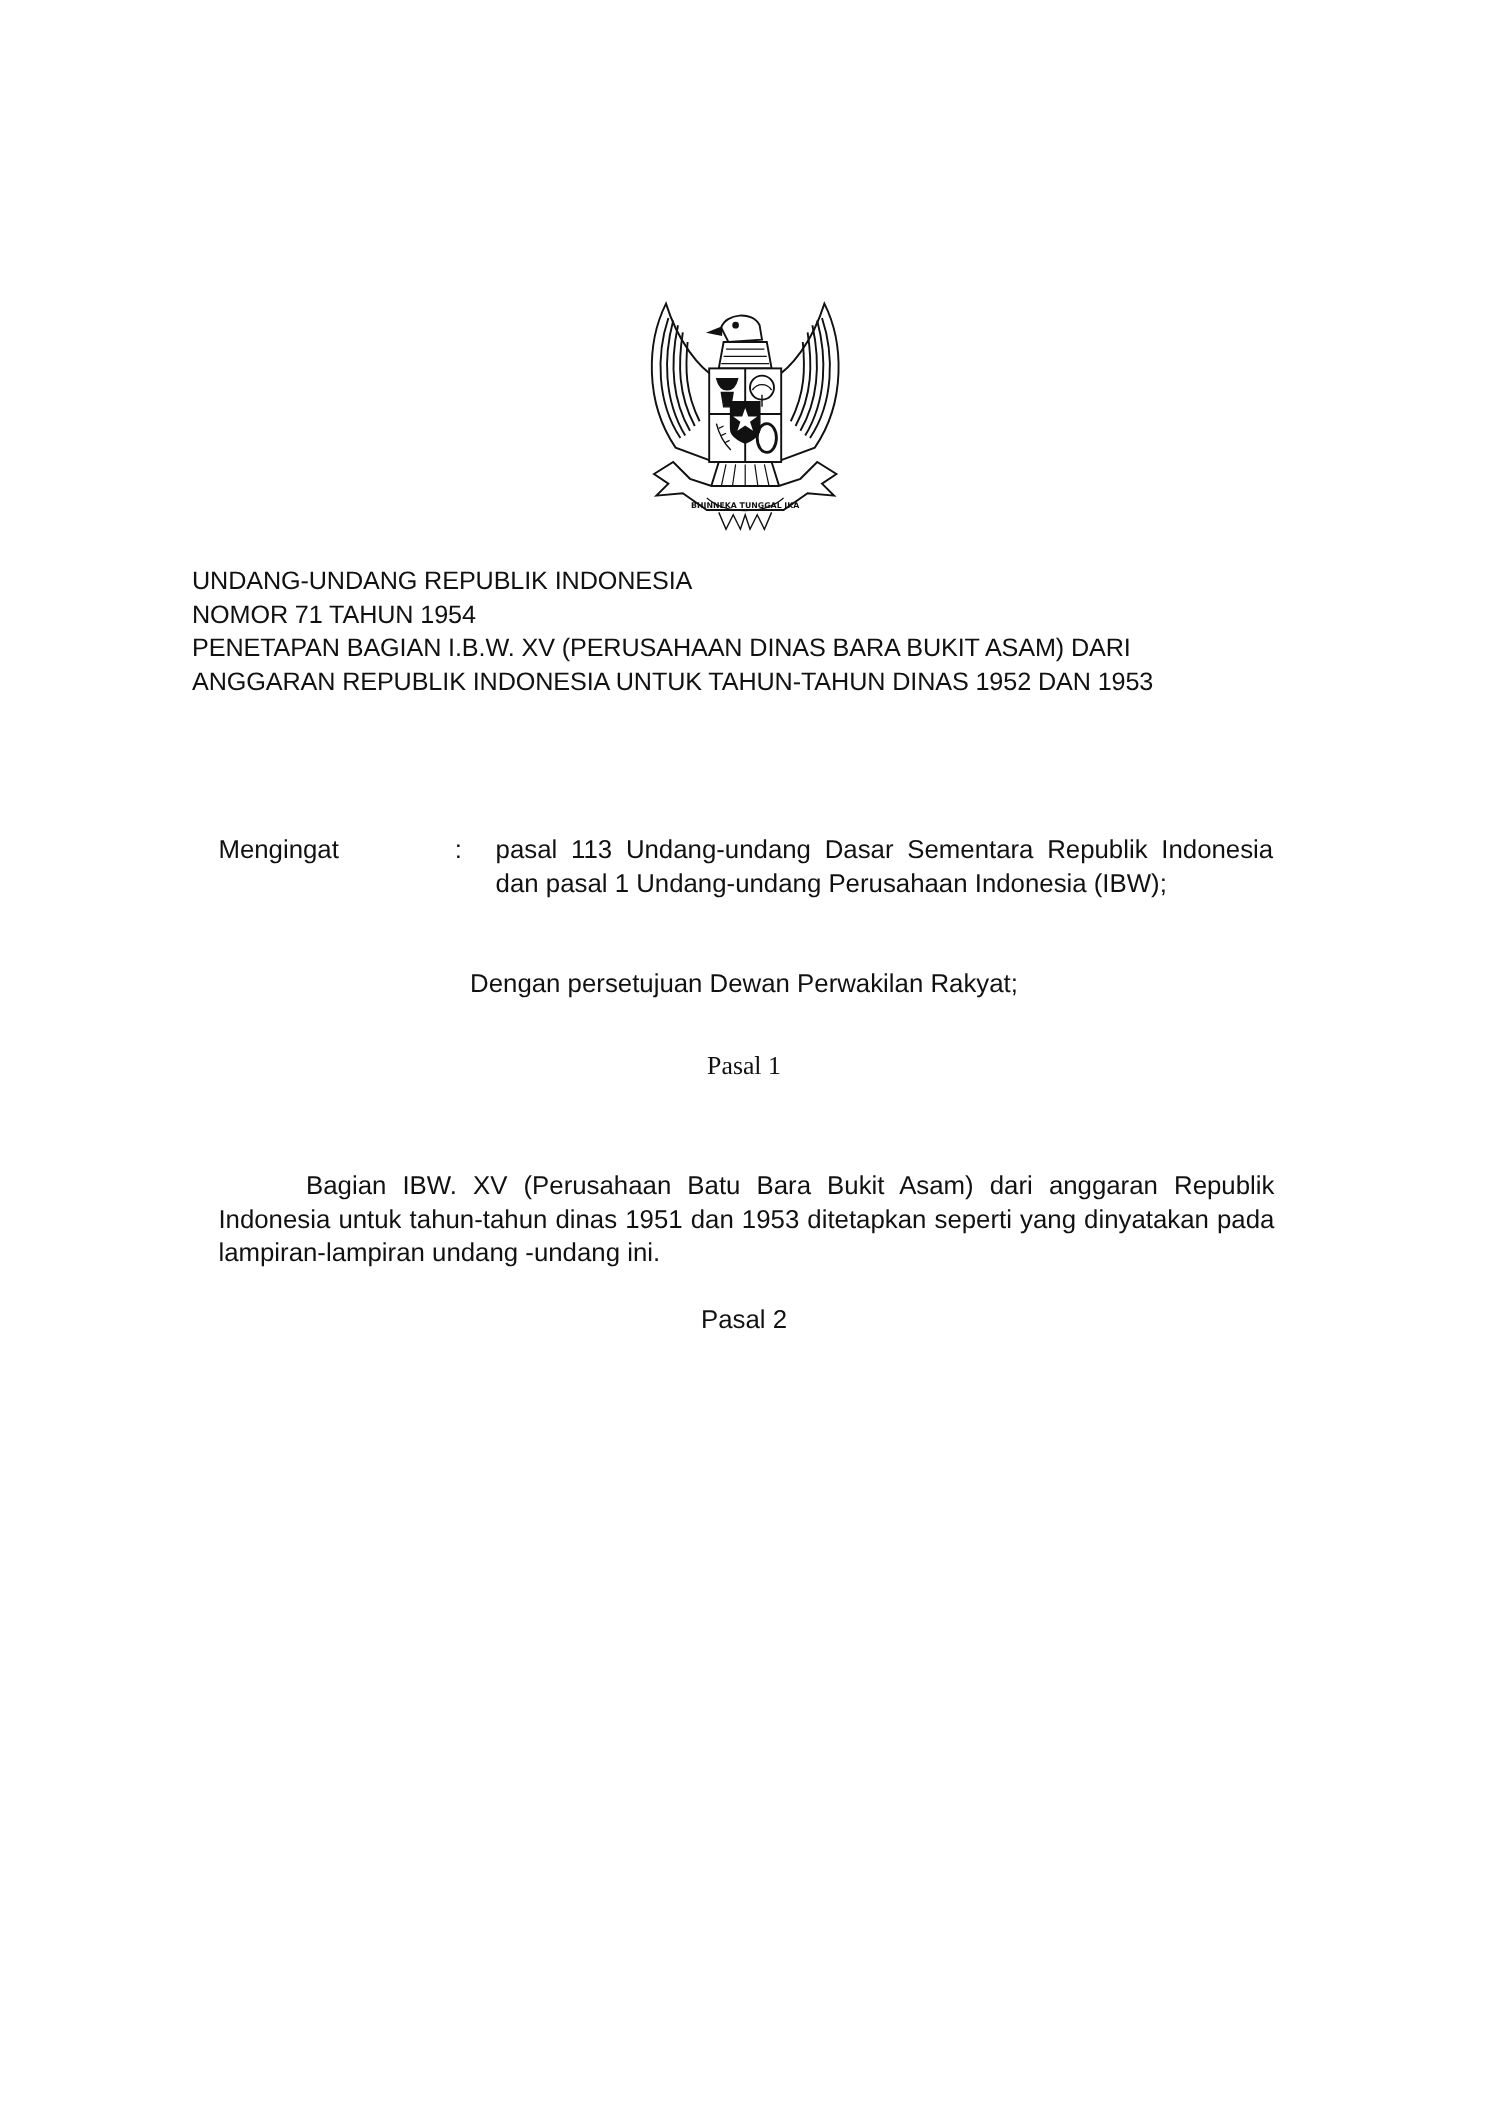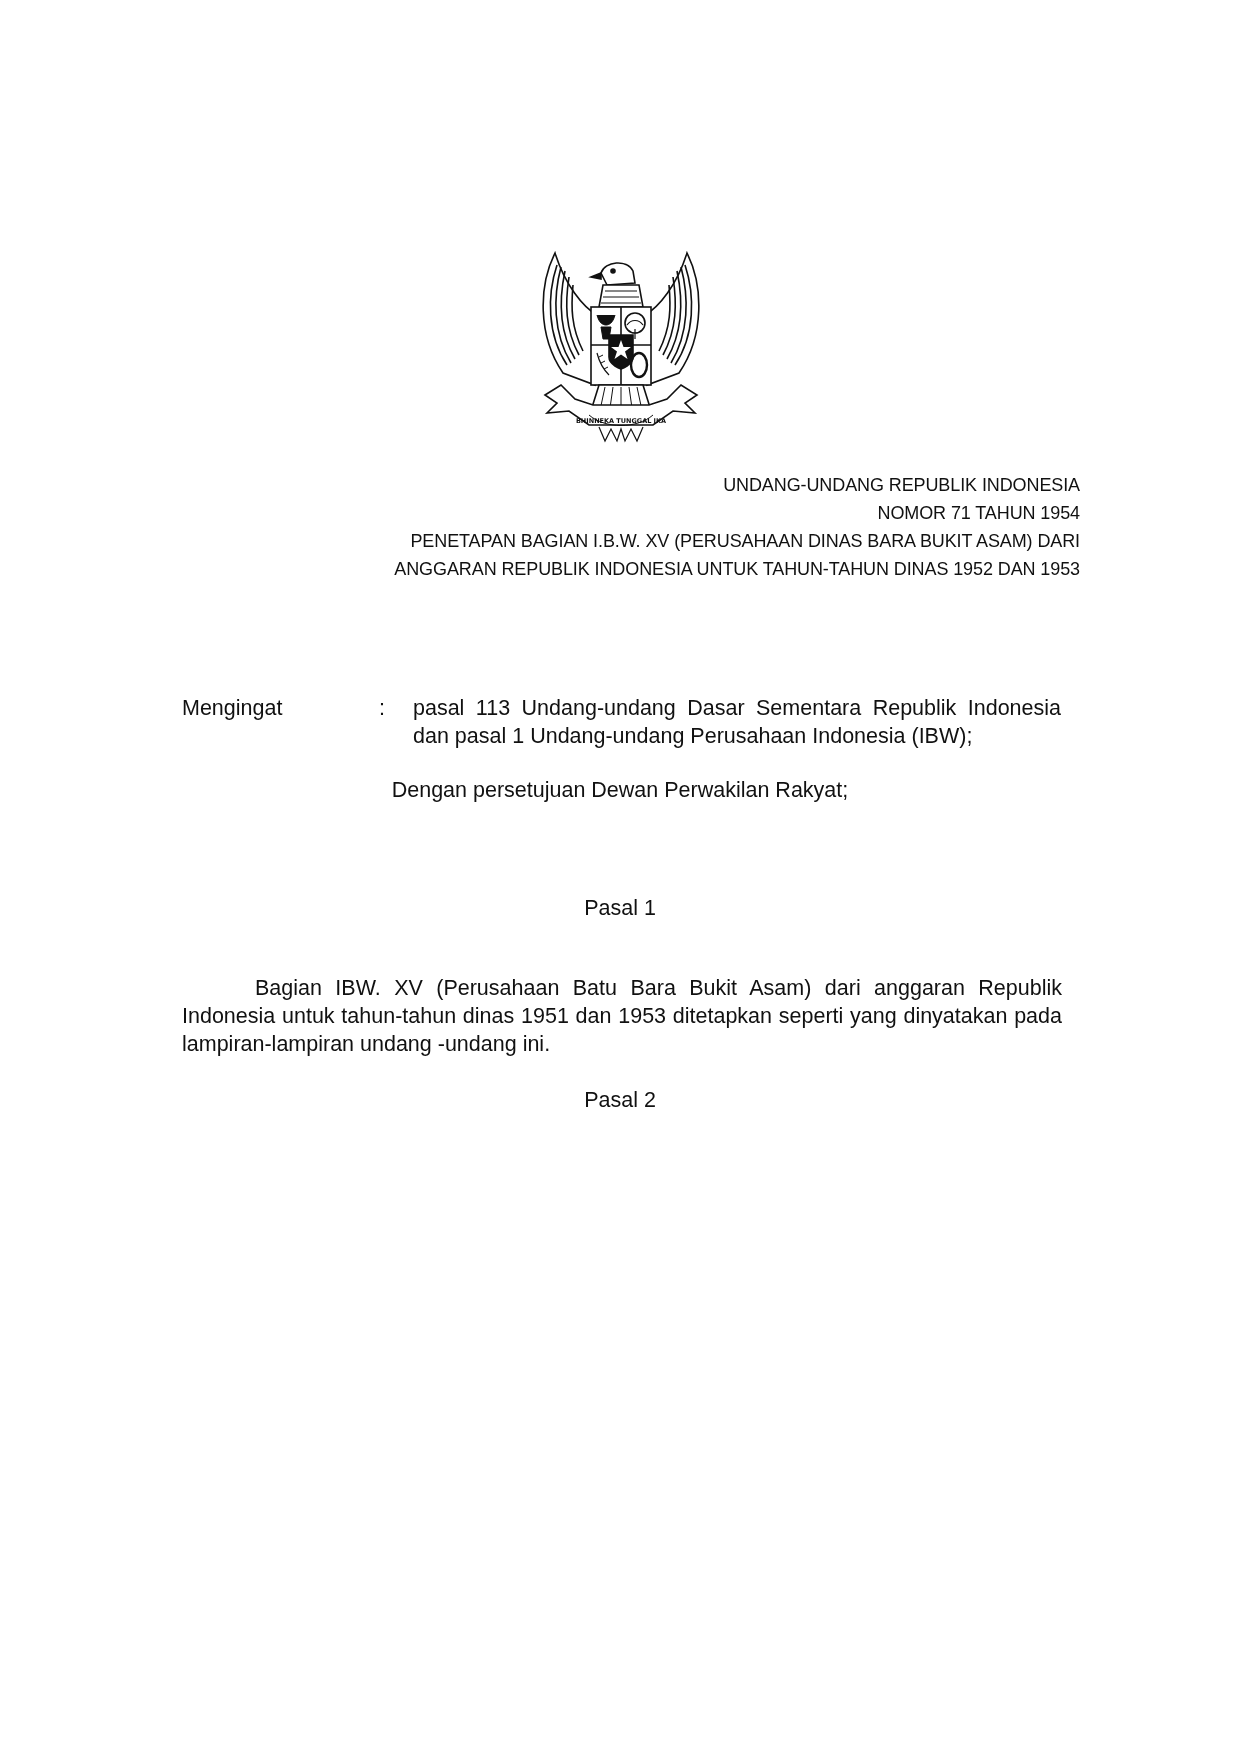--- a/index.html
+++ b/index.html
@@ -28,22 +28,22 @@
       width: 172px;
       height: 200px;
     }
     .emblem svg { width: 100%; height: 100%; display: block; }
 
     .title-block {
       position: absolute;
       left: 160px;
       width: 920px;
       top: 471px;
-      text-align: right;
-      font-size: 18px;
+      text-align: left;
+      font-size: 21px;
       line-height: 28px;
       letter-spacing: -0.1px;
     }
     .title-line { display: block; white-space: nowrap; }
 
     .centered {
       position: absolute;
       left: 160px;
       width: 920px;
       text-align: center;
@@ -152,23 +152,23 @@
     <span class="title-line">ANGGARAN REPUBLIK INDONESIA UNTUK TAHUN-TAHUN DINAS 1952 DAN 1953</span>
   </div>
 
 
   <div class="consider">
     <span class="consider-label">Mengingat</span>
     <span class="consider-colon">:</span>
     <div class="consider-text">pasal 113 Undang-undang Dasar Sementara Republik Indonesia dan pasal 1 Undang-undang Perusahaan Indonesia (IBW);</div>
   </div>
 
-  <div class="centered" style="top:776px;">Dengan persetujuan Dewan Perwakilan Rakyat;</div>
+  <div class="centered" style="top:806px;">Dengan persetujuan Dewan Perwakilan Rakyat;</div>
 
 
-  <div class="centered" style="top:894px;">Pasal 1</div>
+  <div class="centered" style="top:874px;font-family:Liberation Serif, serif;">Pasal 1</div>
 
   <div class="para" style="top:974px;">Bagian IBW. XV (Perusahaan Batu Bara Bukit Asam) dari anggaran Republik Indonesia untuk tahun-tahun dinas 1951 dan 1953 ditetapkan seperti yang dinyatakan pada lampiran-lampiran undang -undang ini.</div>
 
   <div class="centered" style="top:1086px;">Pasal 2</div>
 
 
 </div>
 
 </body></html>

